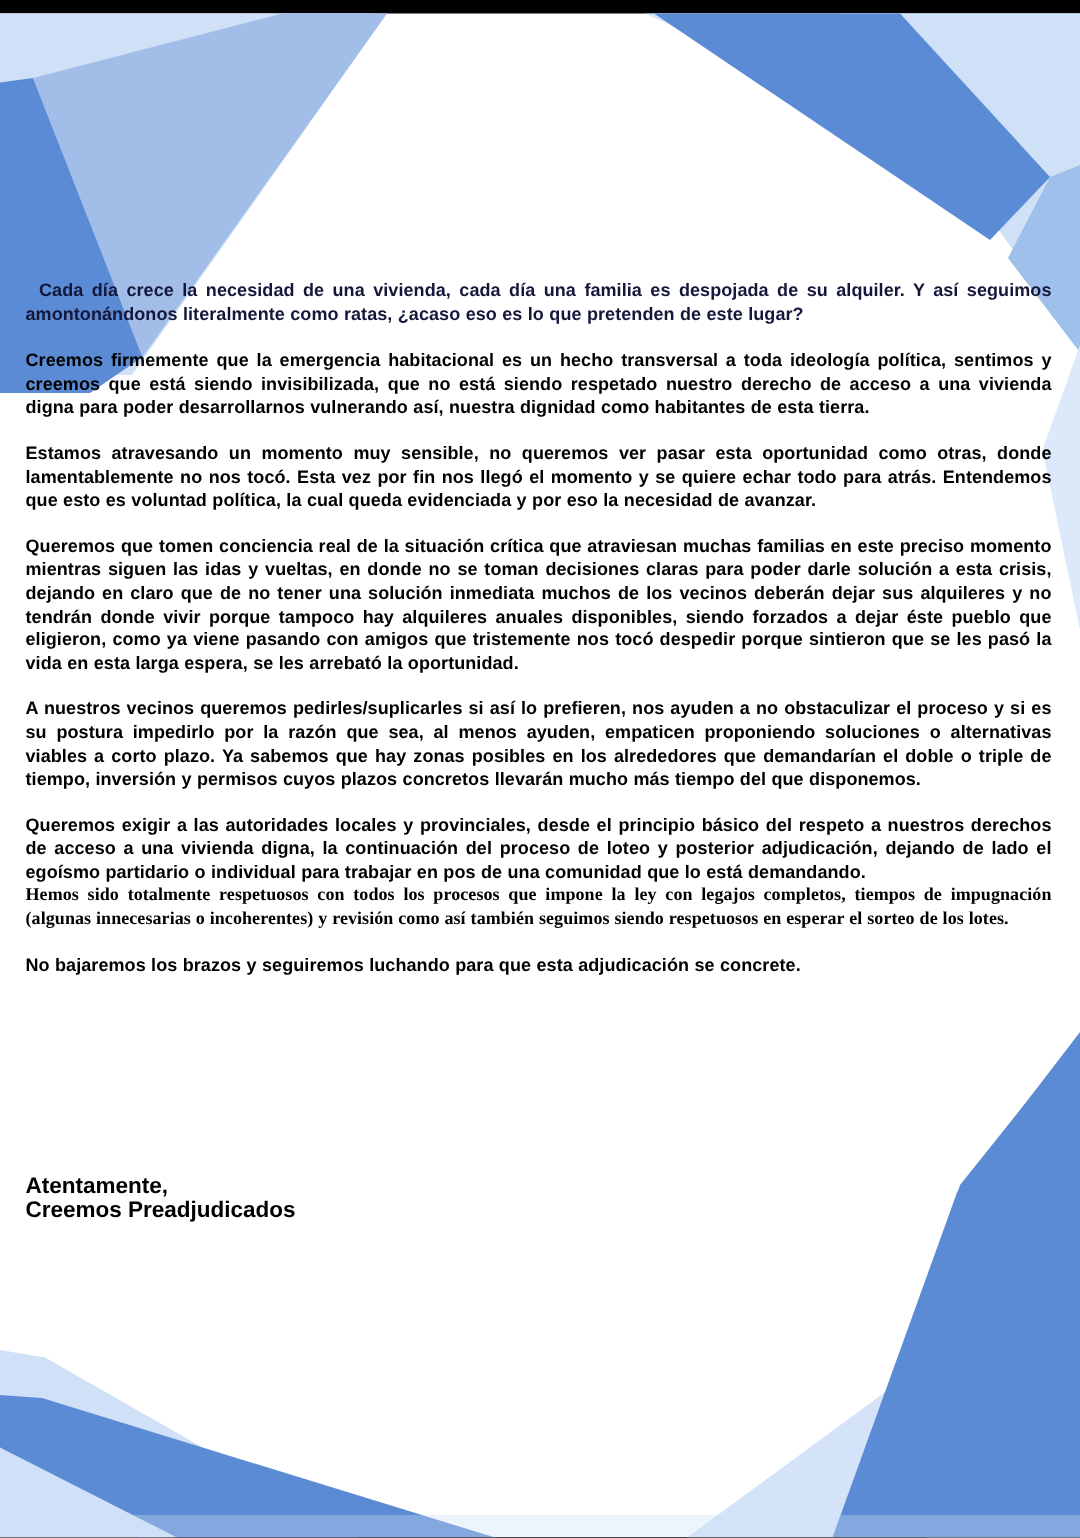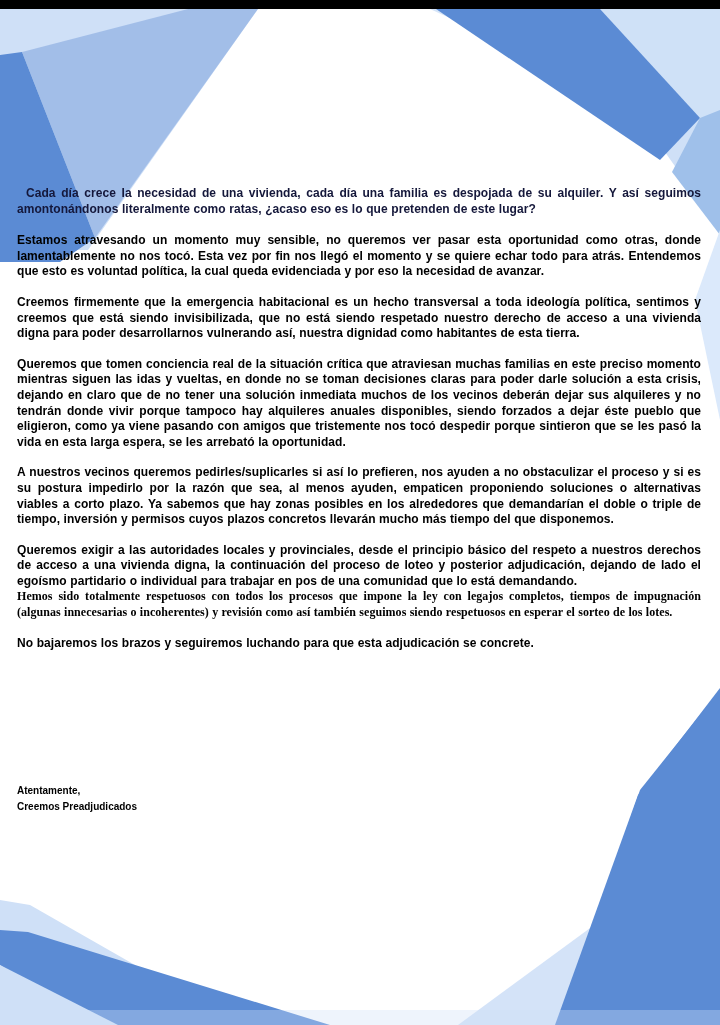--- a/index.html
+++ b/index.html
@@ -69,21 +69,21 @@
 
   
   .signature {
     position: absolute;
     left: 17px;
     top: 783px;
     z-index: 3;
   }
 
   .sig-line {
-    font-size: 10px;
+    font-size: 15px;
     line-height: 15.6px;
     font-weight: bold;
     color: #000000;
     white-space: nowrap;
   }
 </style>
 </head>
 <body>
 
 <div id="page">
@@ -116,23 +116,23 @@
     <polygon points="28,932 330,1025 92,1025 0,965 0,930" fill="#5b8bd4"></polygon>
     <polygon points="0,965 118,1025 0,1025" fill="#cfe0f7"></polygon>
 
     <polygon points="0,1010 720,1010 720,1025 0,1025" fill="#cfe0f7" opacity="0.35"></polygon>
   </svg>
 
   <div class="letter-body">
 
     <p class="para opening">Cada día crece la necesidad de una vivienda, cada día una familia es despojada de su alquiler. Y así seguimos amontonándonos literalmente como ratas, ¿acaso eso es lo que pretenden de este lugar?</p>
 
+    <p class="para">Creemos firmemente que la emergencia habitacional es un hecho transversal a toda ideología política, sentimos y creemos que está siendo invisibilizada, que no está siendo respetado nuestro derecho de acceso a una vivienda digna para poder desarrollarnos vulnerando así, nuestra dignidad como habitantes de esta tierra.</p>
+
     <p class="para">Estamos atravesando un momento muy sensible, no queremos ver pasar esta oportunidad como otras, donde lamentablemente no nos tocó. Esta vez por fin nos llegó el momento y se quiere echar todo para atrás. Entendemos que esto es voluntad política, la cual queda evidenciada y por eso la necesidad de avanzar.</p>
-
-    <p class="para">Creemos firmemente que la emergencia habitacional es un hecho transversal a toda ideología política, sentimos y creemos que está siendo invisibilizada, que no está siendo respetado nuestro derecho de acceso a una vivienda digna para poder desarrollarnos vulnerando así, nuestra dignidad como habitantes de esta tierra.</p>
 
     <p class="para">Queremos que tomen conciencia real de la situación crítica que atraviesan muchas familias en este preciso momento mientras siguen las idas y vueltas, en donde no se toman decisiones claras para poder darle solución a esta crisis, dejando en claro que de no tener una solución inmediata muchos de los vecinos deberán dejar sus alquileres y no tendrán donde vivir porque tampoco hay alquileres anuales disponibles, siendo forzados a dejar éste pueblo que eligieron, como ya viene pasando con amigos que tristemente nos tocó despedir porque sintieron que se les pasó la vida en esta larga espera, se les arrebató la oportunidad.</p>
 
     <p class="para">A nuestros vecinos queremos pedirles/suplicarles si así lo prefieren, nos ayuden a no obstaculizar el proceso y si es su postura impedirlo por la razón que sea, al menos ayuden, empaticen proponiendo soluciones o alternativas viables a corto plazo. Ya sabemos que hay zonas posibles en los alrededores que demandarían el doble o triple de tiempo, inversión y permisos cuyos plazos concretos llevarán mucho más tiempo del que disponemos.</p>
 
     <p class="para">Queremos exigir a las autoridades locales y provinciales, desde el principio básico del respeto a nuestros derechos de acceso a una vivienda digna, la continuación del proceso de loteo y posterior adjudicación, dejando de lado el egoísmo partidario o individual para trabajar en pos de una comunidad que lo está demandando.</p>
 
     <p class="para tight-follow">Hemos sido totalmente respetuosos con todos los procesos que impone la ley con legajos completos, tiempos de impugnación (algunas innecesarias o incoherentes) y revisión como así también seguimos siendo respetuosos en esperar el sorteo de los lotes.</p>
 
     <p class="para closing-statement">No bajaremos los brazos y seguiremos luchando para que esta adjudicación se concrete.</p>

